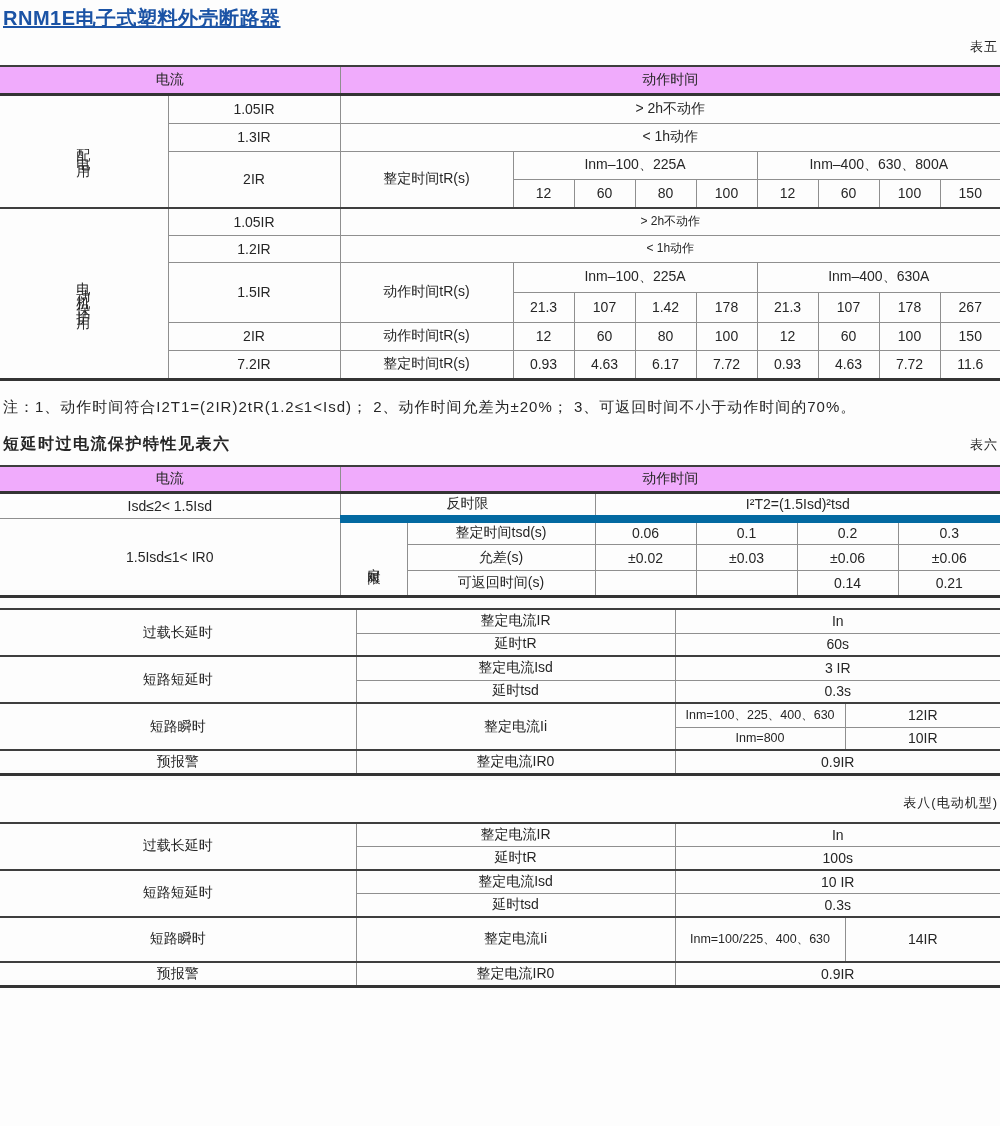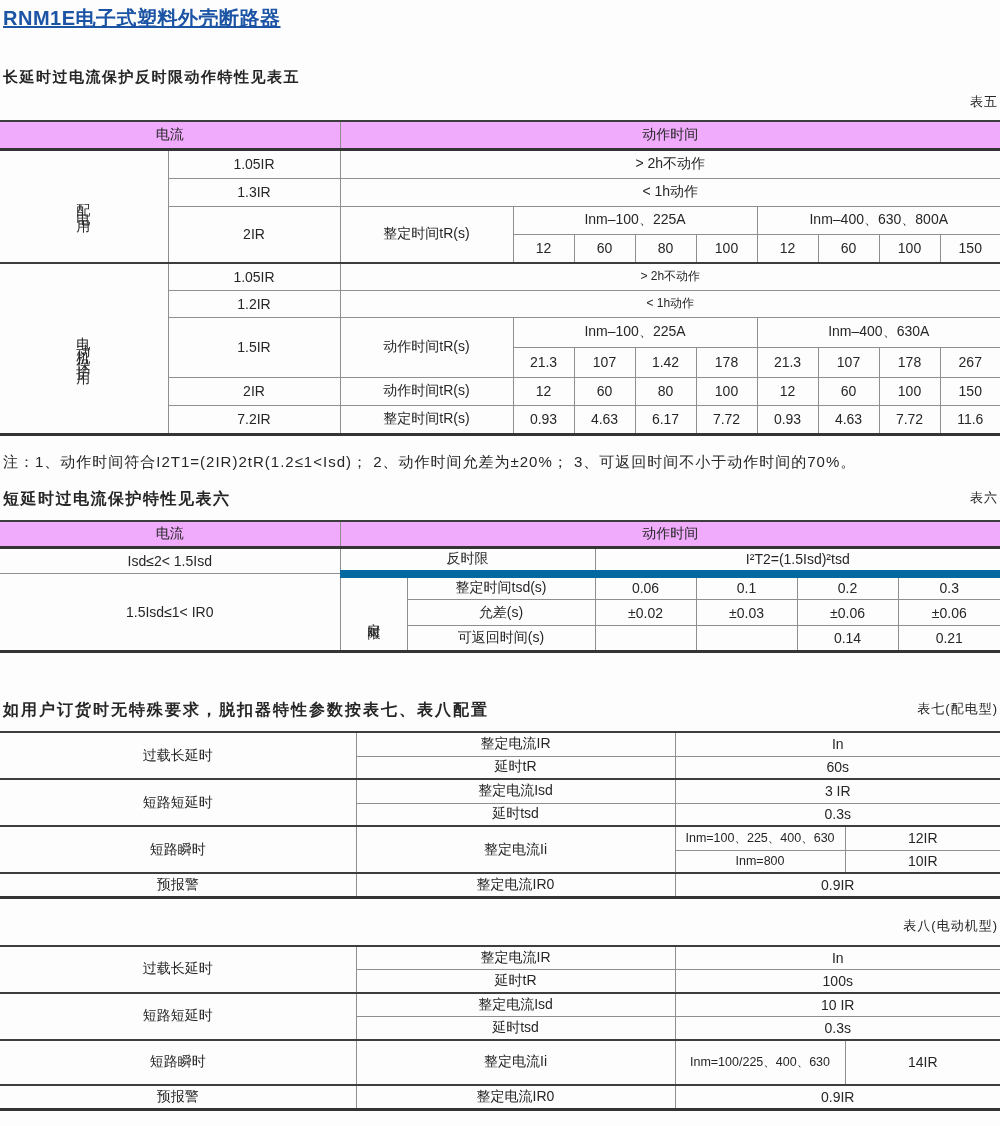--- a/index.html
+++ b/index.html
@@ -18,21 +18,21 @@
     font-size: 20px; font-weight: bold;
     color: #1b53a5; letter-spacing: 0.5px; text-decoration: underline;
   }
   .sec-heading {
     margin: 36px 0 0 3px;
     font-size: 15px; font-weight: 600; letter-spacing: 1.5px;
   }
   .tbl-label { font-size: 13px; text-align: right; margin: 6px 2px 3px 0; letter-spacing: 1px; }
 
   .sec-row {
-    display: flex; justify-content: space-between; 
+    display: flex; justify-content: space-between; align-items: flex-end;
     margin: 14px 0 0 0;
   }
   .sec-row .sec-heading { margin: 0 0 0 3px; }
   .sec-row.big .sec-heading { font-size: 16px; font-weight: 700; letter-spacing: 2px; }
   .sec-row .tbl-label { margin: 0 2px 1px 0; }
 
   .note {
     margin: 13px 0 0 3px;
     width: 930px;
     font-size: 15px; line-height: 26px; letter-spacing: 1px;
@@ -68,21 +68,20 @@
   .mt48 { margin-top: 47px; }
   .mt18 { margin-top: 18px; }
 </style>
 </head>
 <body>
 
 <div class="page">
 
   <div class="title">RNM1E电子式塑料外壳断路器</div>
 
-  <div class="sec-heading">长延时过电流保护反时限动作特性见表五</div>
   <div class="tbl-label">表五</div>
 
   <table class="t5">
     <colgroup>
       <col style="width:168px">
         <col style="width:172px">
         <col style="width:173px">
       <col style="width:61px">
         <col style="width:61px">
         <col style="width:61px">
@@ -220,24 +219,20 @@
     <tr style="height:26px">
       <td class="bb3">可返回时间(s)</td>
       <td class="bb3"></td>
       <td class="bb3"></td>
       <td class="bb3">0.14</td>
       <td class="bb3 no-r">0.21</td>
     </tr>
   </tbody>
     </table>
 
-  <div class="sec-row big mt48">
-    <div class="sec-heading">如用户订货时无特殊要求，脱扣器特性参数按表七、表八配置</div>
-    <div class="tbl-label">表七(配电型)</div>
-  </div>
 
   <table class="t7">
     <colgroup>
       <col style="width:356px">
         <col style="width:319px">
         <col style="width:170px">
         <col style="width:155px">
     </colgroup>
     <tbody>
         <tr style="height:24px">

